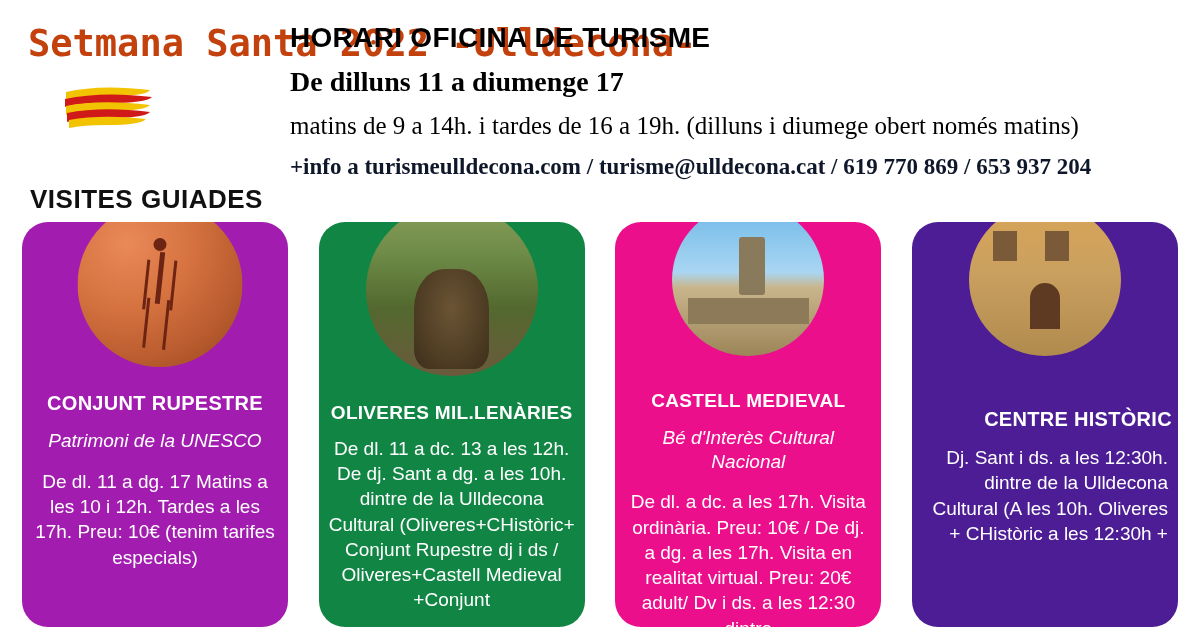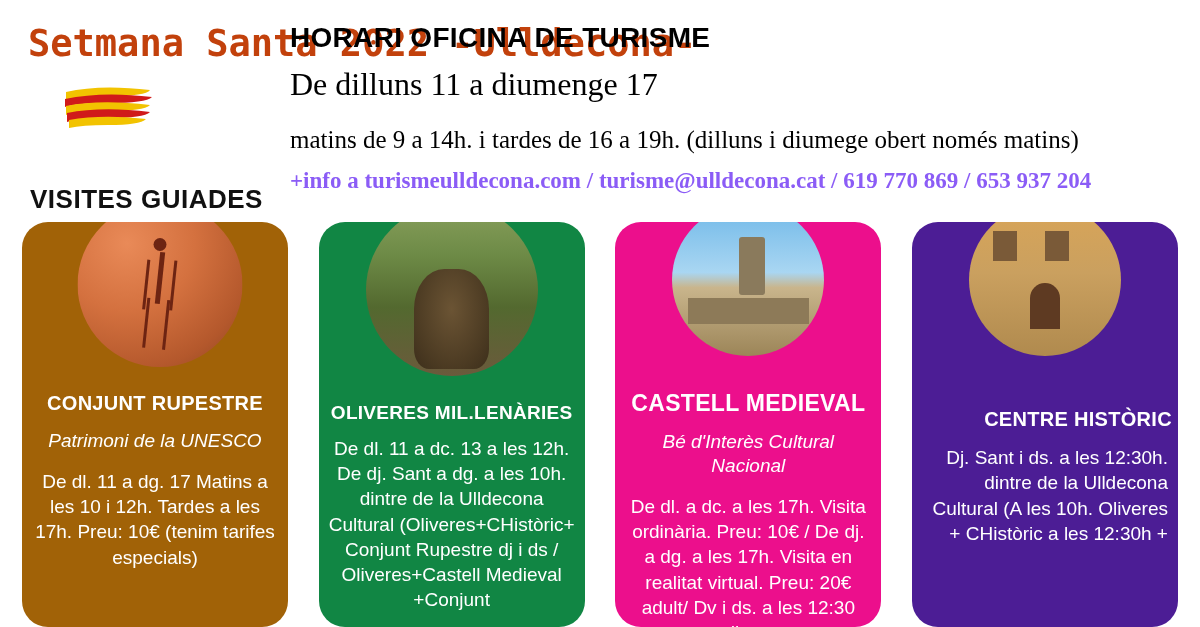--- a/index.html
+++ b/index.html
@@ -50,35 +50,35 @@
   }
   .horari-title {
     font-family: "Liberation Sans", sans-serif;
     font-weight: bold;
     font-size: 28px;
     color: #000;
     letter-spacing: 0.3px;
     margin-bottom: 12px;
   }
   .horari-line1 {
-    font-size: 32px;
-    font-weight: normal;
+    font-size: 28px;
+    font-weight: bold;
     color: #000;
-    margin-bottom: 23px;
+    margin-bottom: 14px;
   }
   .horari-line2 {
     font-size: 25px;
     font-weight: normal;
     color: #000;
     margin-bottom: 14px;
   }
   .horari-info {
     font-size: 23px;
     font-weight: bold;
-    color: #8b5cf6;
+    color: #0f172a;
   }
 
   
   .cards {
     position: absolute;
     left: 0; top: 222px;
     width: 1200px;
     height: 405px;
     display: flex;
     justify-content: space-between;
@@ -86,21 +86,21 @@
   }
   .card {
     position: relative;
     width: 266px;
     border-radius: 26px;
     overflow: hidden;
     color: #ffffff;
     text-align: center;
     padding-top: 128px;
   }
-  .card.c1 { background: #a16207; }
+  .card.c1 { background: #a21caf; }
   .card.c2 { background: #118644; }
   .card.c3 { background: #ec0f8c; }
   .card.c4 { background: #4c1d95; text-align: right; }
 
   .card-photo {
     position: absolute;
     top: -14px;
     left: 50%;
     transform: translateX(-50%);
     width: 150px; height: 150px;
@@ -200,21 +200,21 @@
 
   .card-title {
     font-size: 19px;
     font-weight: bold;
     letter-spacing: 0.3px;
     margin: 0 6px 14px 6px;
     line-height: 1.15;
   }
   .card.c1 .card-title { font-size: 20px; margin-top: 42px; }
   .card.c2 .card-title { font-size: 19px; margin-top: 52px; }
-  .card.c3 .card-title { font-size: 23px; margin-top: 40px; }
+  .card.c3 .card-title { font-size: 19px; margin-top: 40px; }
   .card.c4 .card-title { font-size: 20px; margin-top: 58px; }
 
   .card-subtitle {
     font-style: italic;
     font-size: 19px;
     line-height: 1.25;
     margin: 0 12px 16px 12px;
   }
   .card-body {
     font-size: 19px;

